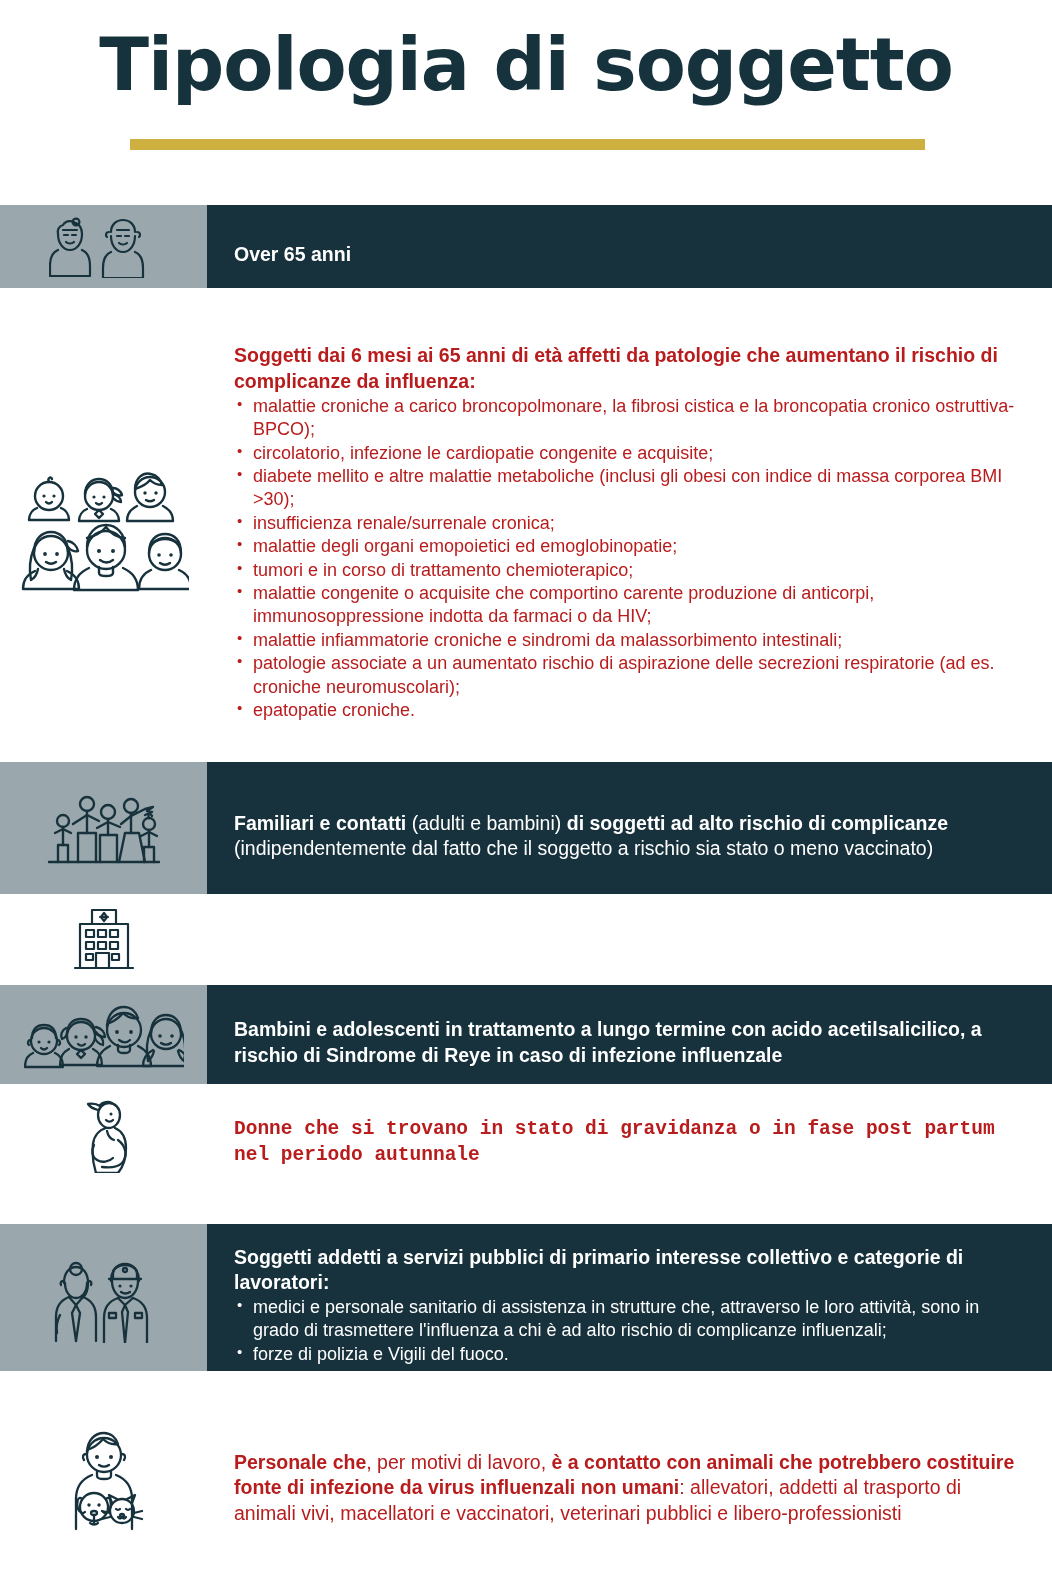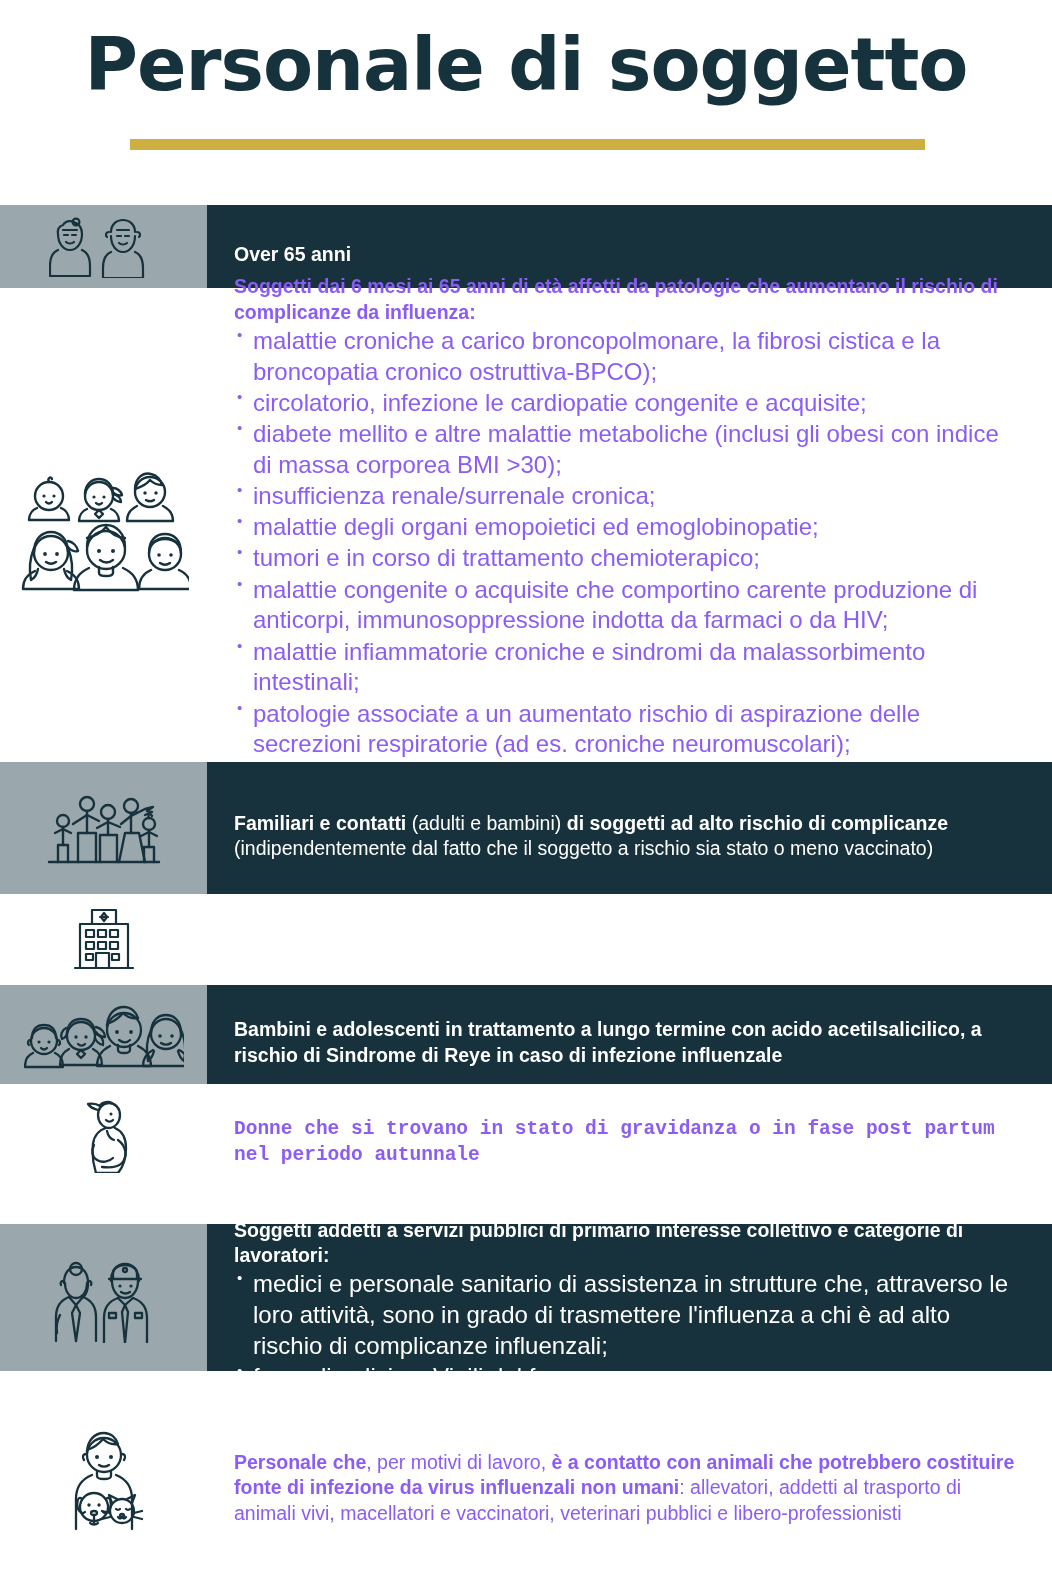--- a/index.html
+++ b/index.html
@@ -75,60 +75,60 @@
     box-sizing: border-box;
   }
 
   
   .row.dark .icon-cell { background: #9aa8ad; }
   .row.dark .text-cell { background: #17323c; color: #ffffff; }
   .row.dark .icon-cell svg { stroke: #17323c; }
 
   
   .row.light .icon-cell { background: #ffffff; }
-  .row.light .text-cell { background: #ffffff; color: #8b5cf6; }
+  .row.light .text-cell { background: #ffffff; color: #b91c1c; }
   .row.light .icon-cell svg { stroke: #17323c; }
 
   .lead {
     font-size: 19.5px;
     line-height: 1.30;
     margin: 0;
   }
   .lead b, .lead strong { font-weight: bold; }
   .lead .reg { font-weight: normal; }
 
   ul.bullets {
     list-style: none;
     margin: 1px 0 0 0;
     padding: 0;
   }
   ul.bullets li {
     position: relative;
     padding-left: 19px;
-    font-size: 24px;
+    font-size: 18px;
     line-height: 1.28;
     margin: 0 0 0.5px 0;
   }
   ul.bullets li::before {
     content: "\2022";
     position: absolute;
     left: 3px;
     top: -1px;
     font-size: 15px;
   }
 
   svg { display: block; }
 </style>
 </head>
 <body>
 
 <div class="page">
 
   <div class="header">
-    <div class="title">Personale di soggetto</div>
+    <div class="title">Tipologia di soggetto</div>
     <div class="title-underline"></div>
   </div>
 
   <div class="row dark" style="top:205px; height:83px;">
     <div class="icon-cell">
       <span>
         <svg width="110" height="62" viewBox="0 0 110 62" fill="none" stroke-width="2.2" stroke-linecap="round" stroke-linejoin="round">
 
           <path d="M27 8c-3-4-10-4-13 1-4 1-6 5-5 9"></path>
           <circle cx="27" cy="6" r="3.4"></circle>

